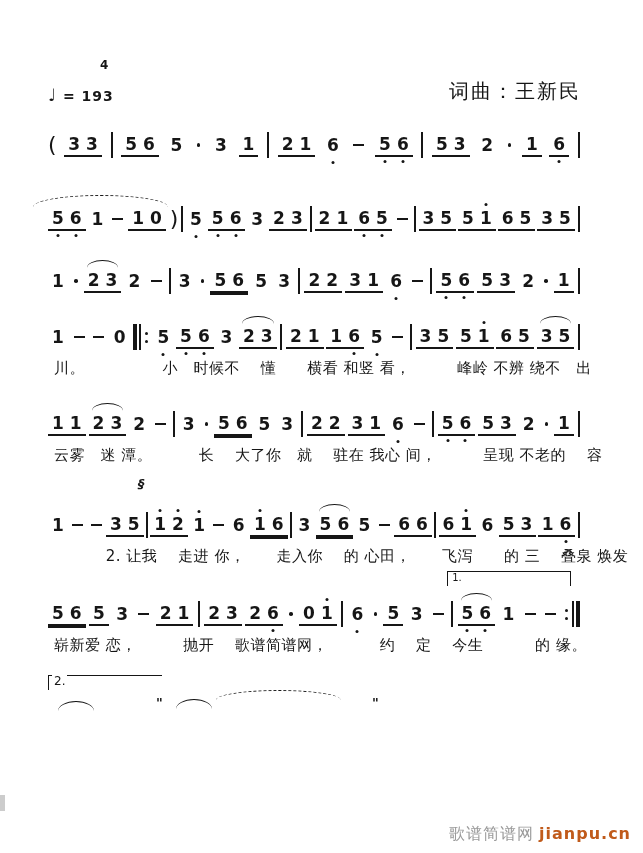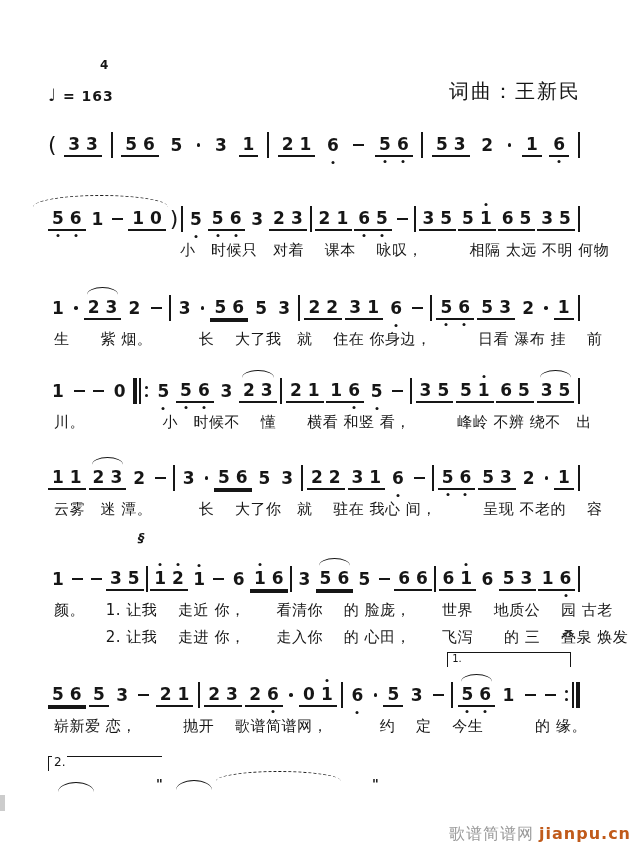--- a/index.html
+++ b/index.html
@@ -64,21 +64,21 @@
   .wm-site{color:#9a9a9a;}
   .wm-domain{font-weight:700;margin-top:26px;}
 </style>
 </head>
 <body>
 
 <div class="page">
 
   <div class="header">
     <span class="meter-sup">4</span>
-    <span class="tempo"><span class="noteglyph">♩</span> <span>= 163</span></span>
+    <span class="tempo"><span class="noteglyph">♩</span> <span>= 193</span></span>
     <span class="credit">词曲：王新民</span>
   </div>
 
   <div class="sys sys1">
     <div class="notes-row">
         <span class="paren">(</span>
         <span class="grp u1">
           <span class="note">3</span>
           <span class="note">3</span>
         </span>
@@ -200,21 +200,20 @@
           <span class="note">5</span>
         </span>
         <span class="grp u1">
           <span class="note">3</span>
           <span class="note">5</span>
         </span>
         <span class="barwrap">
           <span class="barline"></span>
         </span>
       </div>
-    <div class="lyr" style="padding-left:132px">小　时候只　对着 　课本 　咏叹，　　　相隔 太远 不明 何物</div>
   </div>
 
   <div class="sys sys3">
     <div class="notes-row">
         <span class="grp">
           <span class="note">1</span>
         </span>
         <span class="ad"></span>
         <span class="grp u1">
           <span class="slur"></span>
@@ -272,21 +271,20 @@
           <span class="note">2</span>
         </span>
         <span class="ad"></span>
         <span class="grp u1">
           <span class="note">1</span>
         </span>
         <span class="barwrap">
           <span class="barline"></span>
         </span>
       </div>
-    <div class="lyr" style="padding-left:6px">生　　紫 烟。　　　长　 大了我　就　 住在 你身边，　　　日看 瀑布 挂　 前</div>
   </div>
 
   <div class="sys sys4">
     <div class="notes-row">
         <span class="grp">
           <span class="note">1</span>
         </span>
         <span class="dash"></span>
         <span class="dash"></span>
         <span class="grp">
@@ -493,21 +491,20 @@
           <span class="note">3</span>
         </span>
         <span class="grp u1">
           <span class="note">1</span>
           <span class="note lo">6</span>
         </span>
         <span class="barwrap">
           <span class="barline"></span>
         </span>
       </div>
-    <div class="lyr" style="padding-left:6px">颜。　 1. 让我　 走近 你，　　看清你　 的 脸庞，　　世界　 地质公　 园 古老</div>
     <div class="lyr" style="padding-left:6px">　　　 2. 让我　 走进 你，　　走入你　 的 心田，　　飞泻　　的 三　 叠泉 焕发</div>
   </div>
 
   <div class="sys sys7">
     <div class="notes-row">
         <span class="grp u2">
           <span class="note">5</span>
           <span class="note">6</span>
         </span>
         <span class="grp u1">

